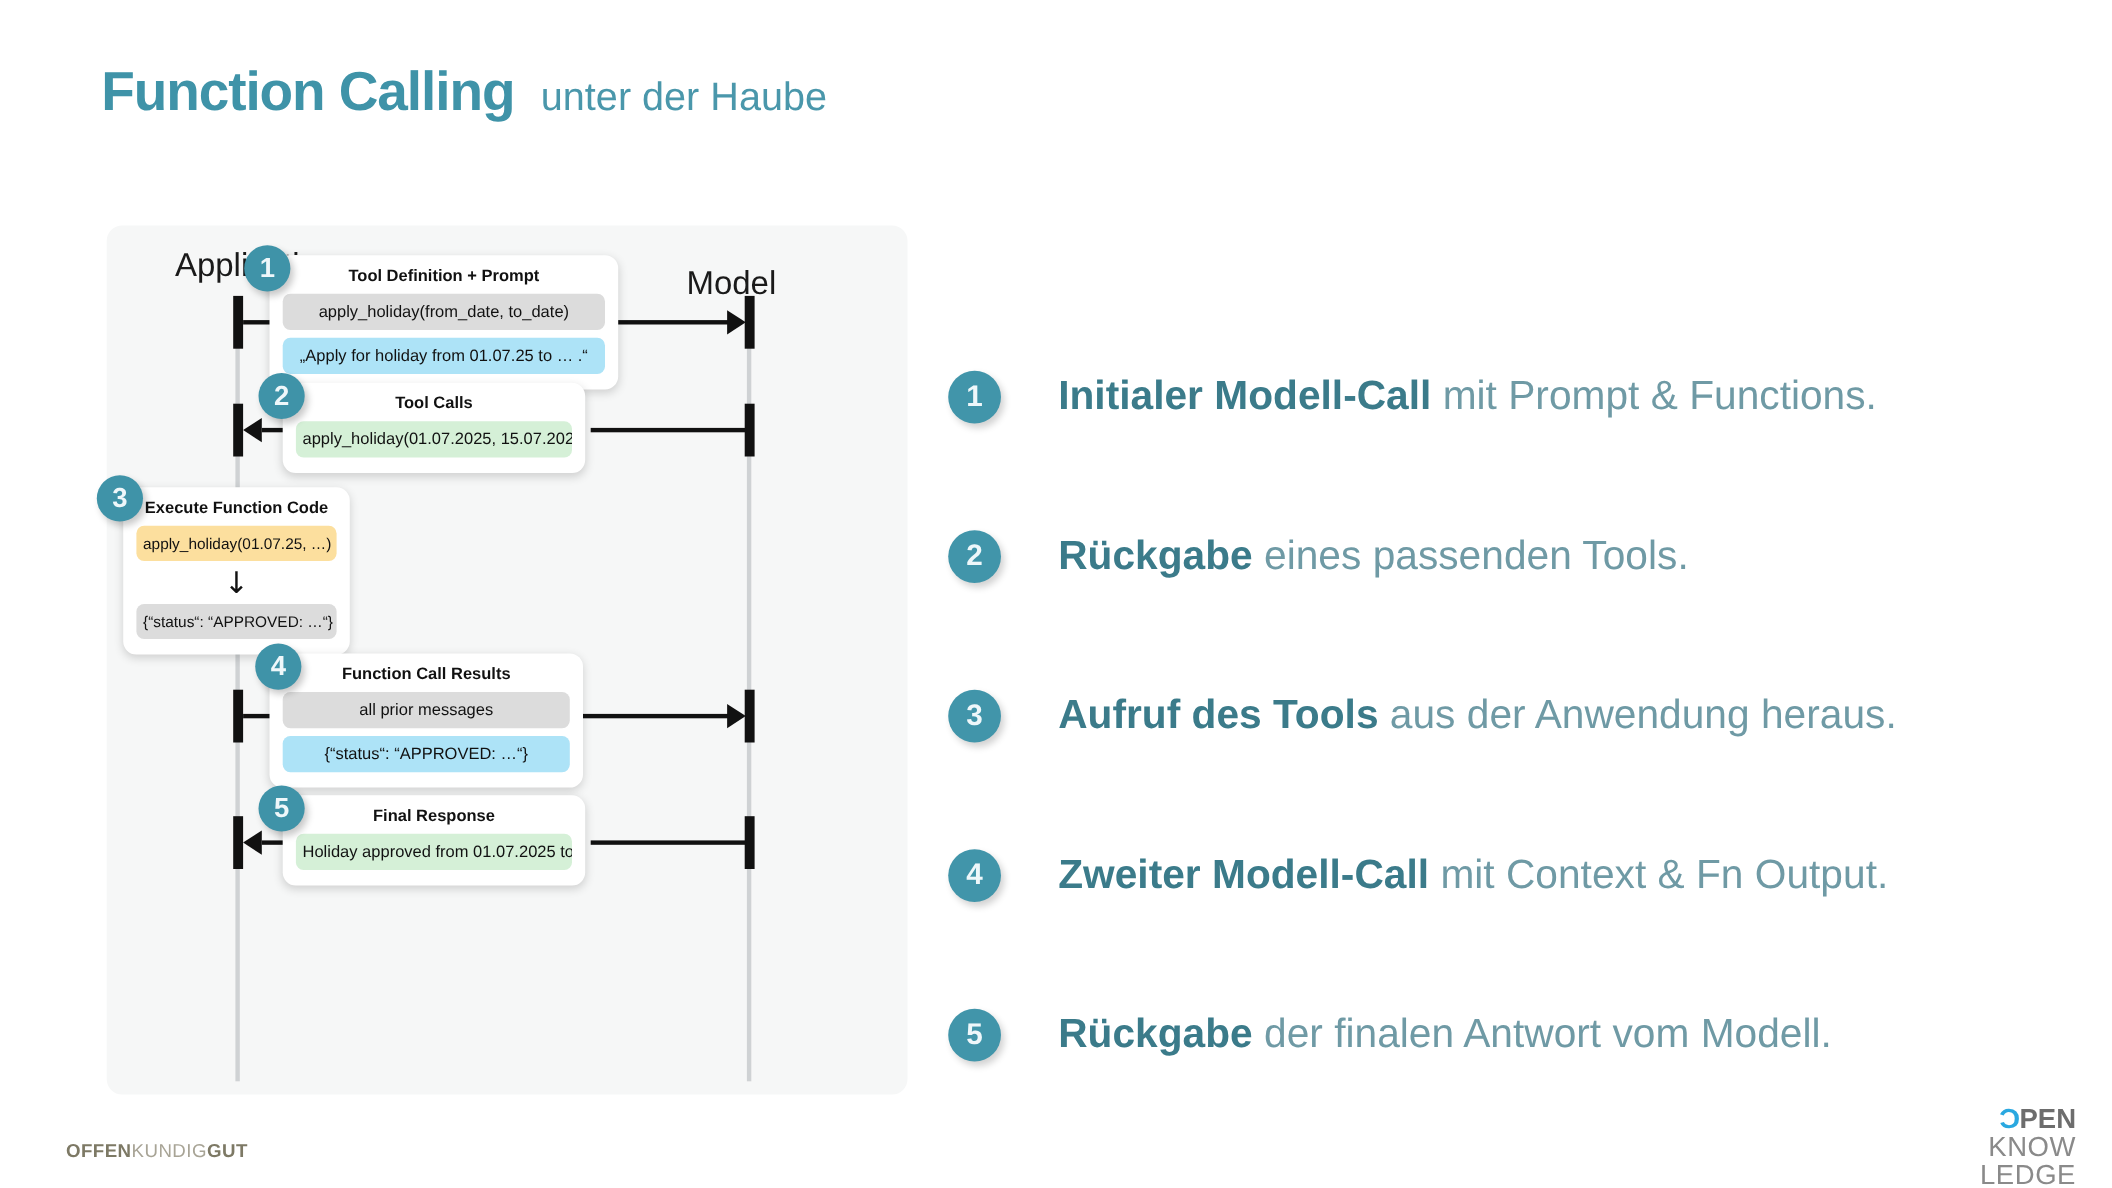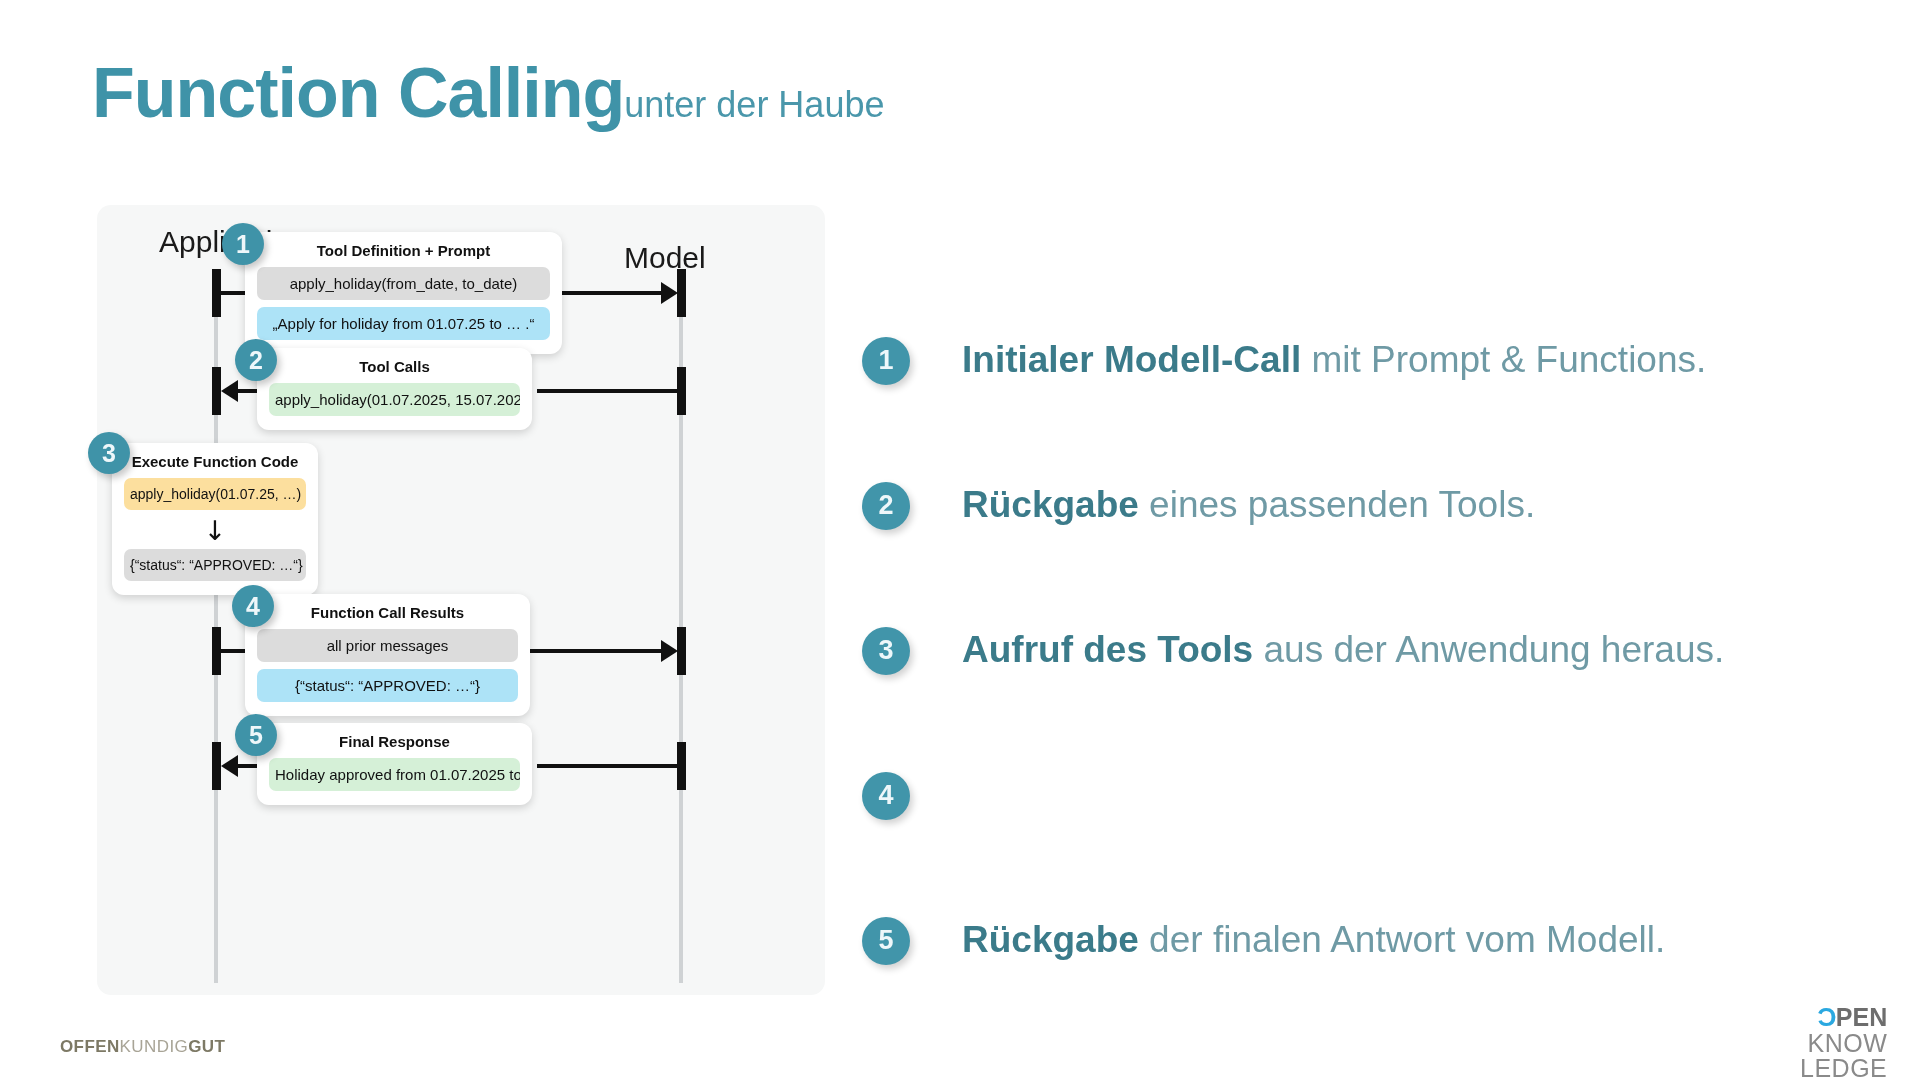--- a/index.html
+++ b/index.html
@@ -19,30 +19,31 @@
   
   .title-block {
     position: absolute;
     left: 92px;
     top: 58px;
     display: flex;
     align-items: baseline;
     white-space: nowrap;
   }
   .title-main {
-    font-size: 70px;
+    font-size: 50px;
     font-weight: bold;
     color: #3f93a8;
     letter-spacing: -1px;
     line-height: 1;
   }
   .title-sub {
     font-size: 36px;
     font-weight: normal;
     color: #4a97ab;
+    margin-left: 24px;
     line-height: 1;
   }
 
   
   .diagram-panel {
     position: absolute;
     left: 97px;
     top: 205px;
     width: 728px;
     height: 790px;
@@ -317,20 +318,23 @@
 
   <div class="legend-item">
     <div class="legend-badge">3</div>
     <div class="legend-text">
       <span class="strong">Aufruf des Tools</span><span> aus der Anwendung heraus.</span>
     </div>
   </div>
 
   <div class="legend-item">
     <div class="legend-badge">4</div>
+    <div class="legend-text">
+      <span class="strong">Zweiter Modell-Call</span><span> mit Context &amp; Fn Output.</span>
+    </div>
   </div>
 
   <div class="legend-item">
     <div class="legend-badge">5</div>
     <div class="legend-text">
       <span class="strong">Rückgabe</span><span> der finalen Antwort vom Modell.</span>
     </div>
   </div>
 
 </div>

